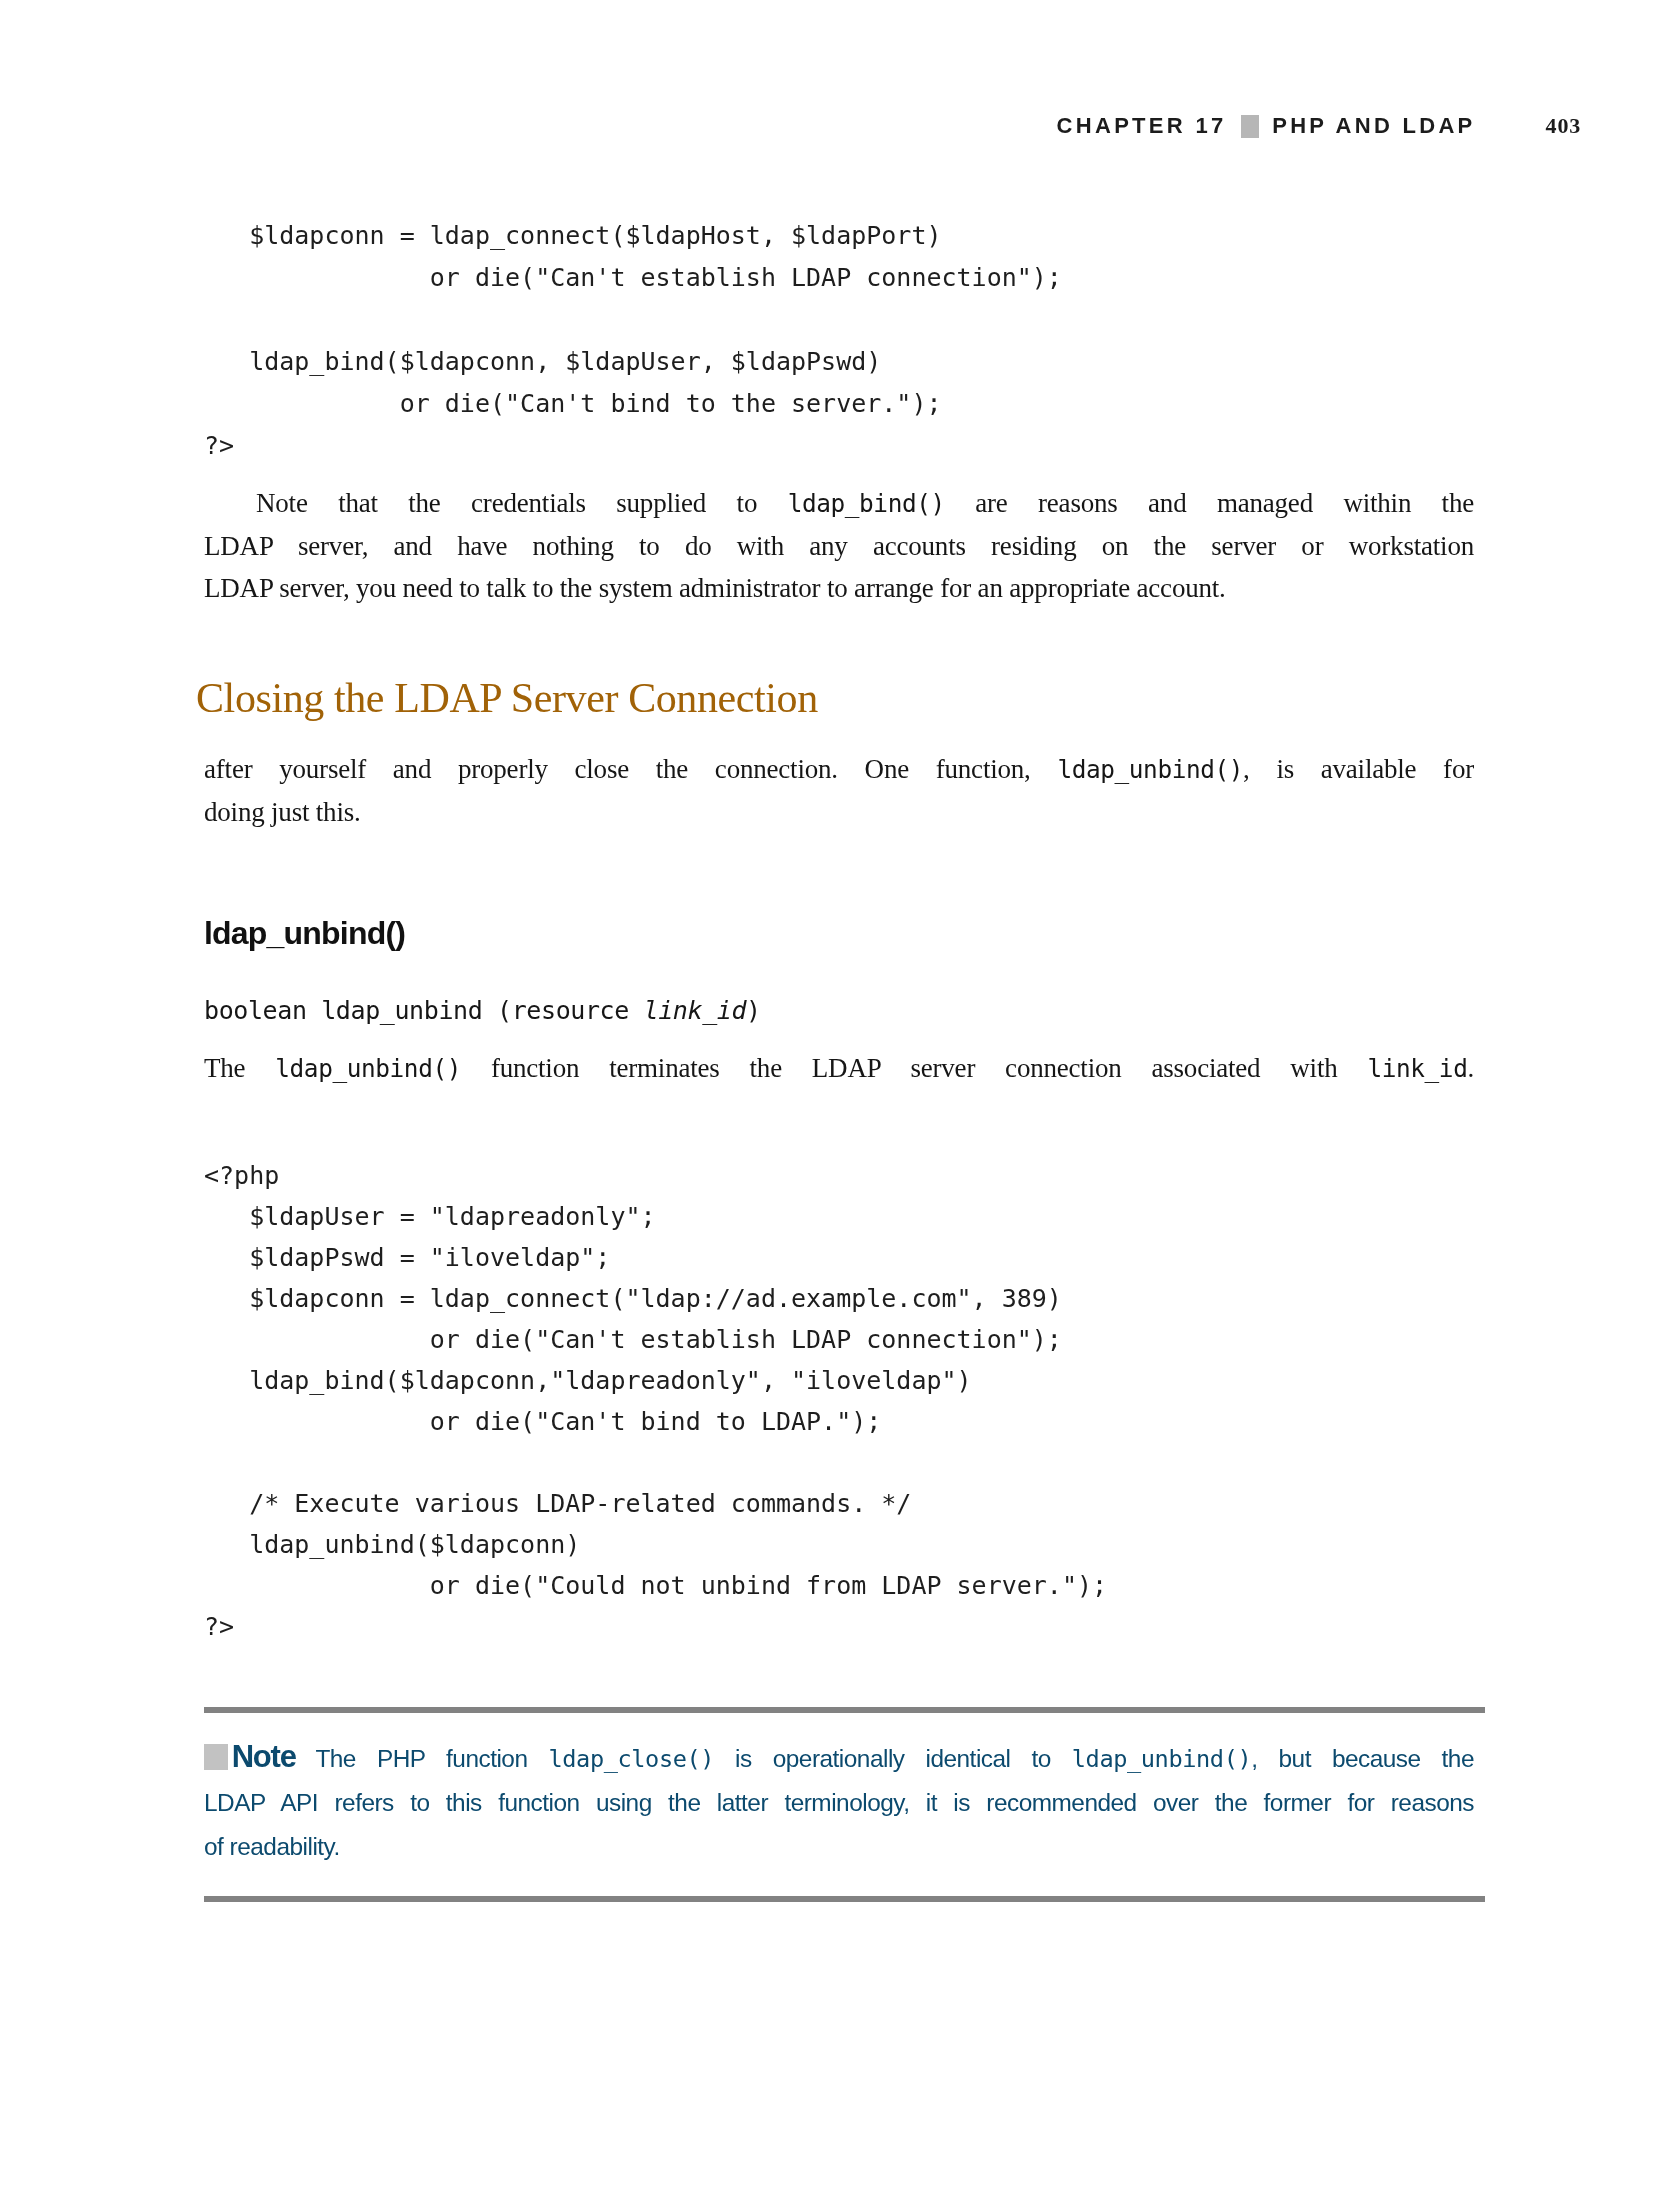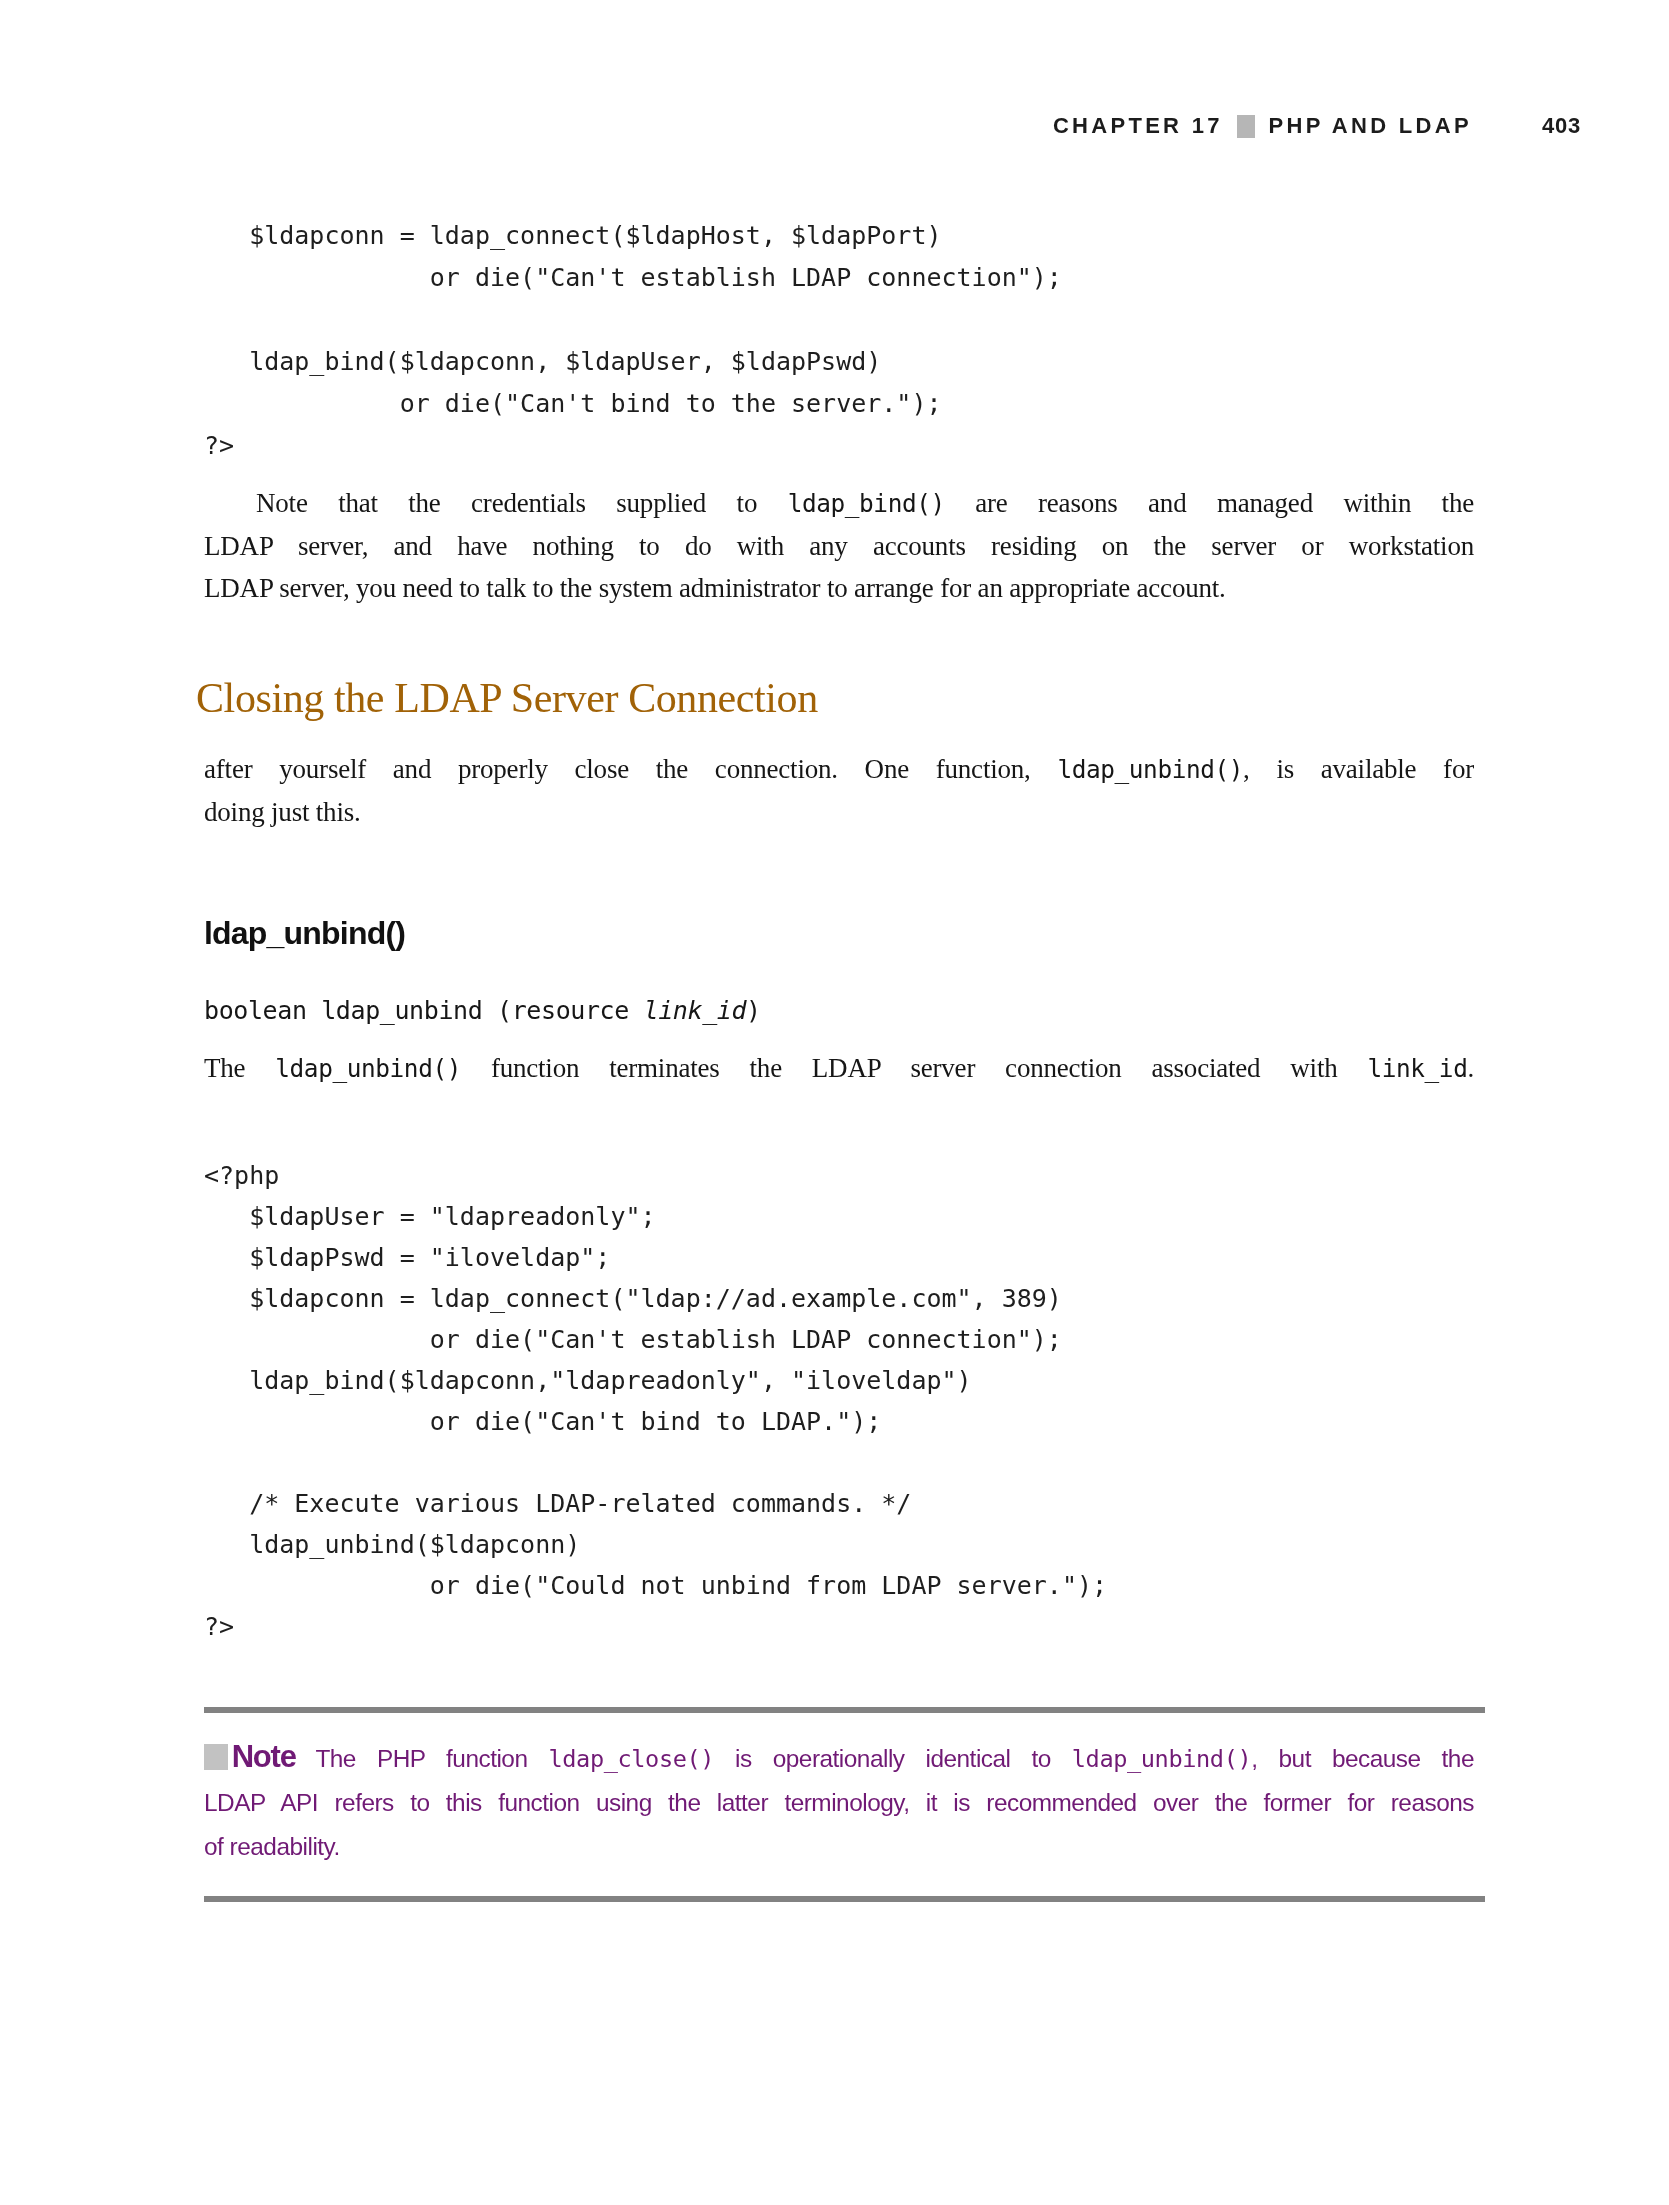--- a/index.html
+++ b/index.html
@@ -32,20 +32,21 @@
     display: inline-block;
     width: 18px;
     height: 23px;
     background: #b6b6b6;
     margin: 0 13px 0 14.7px;
   }
   .pagenum {
     margin-left: 70px;
     letter-spacing: 0.8px;
     font-weight: bold;
+    font-family: Liberation Serif, serif;
   }
 
   
   .code {
     position: absolute;
     left: 204px;
     margin: 0;
     font-family: "DejaVu Sans Mono", monospace;
     font-size: 25px;
     line-height: 42px;
@@ -121,21 +122,21 @@
     background: #828282;
   }
   .note {
     position: absolute;
     left: 204px;
     width: 1270px;
     font-family: "Liberation Sans", sans-serif;
     font-size: 24.4px;
     line-height: 44px;
     letter-spacing: -0.5px;
-    color: #701a75;
+    color: #0c4a6e;
   }
   .note .mono { font-size: 23.6px; }
   .nsq {
     display: inline-block;
     width: 24.4px;
     height: 26px;
     background: #c2c2c2;
     margin-right: 3.3px;
     vertical-align: -3.3px;
   }

